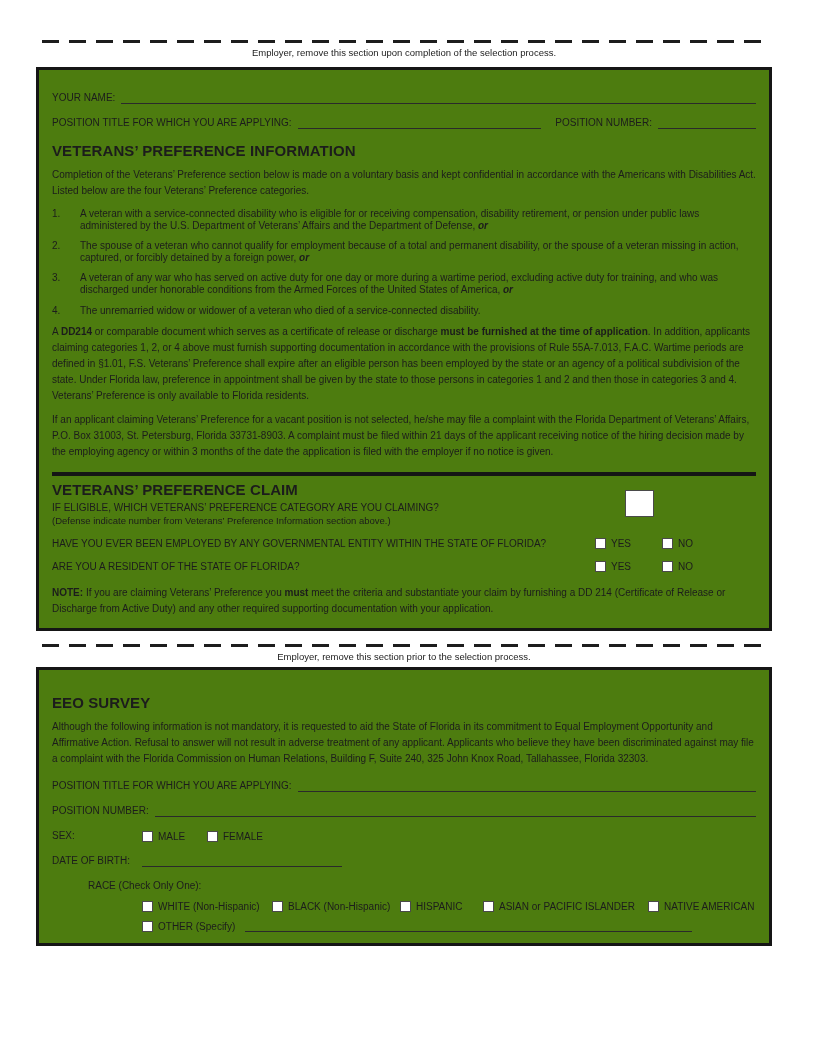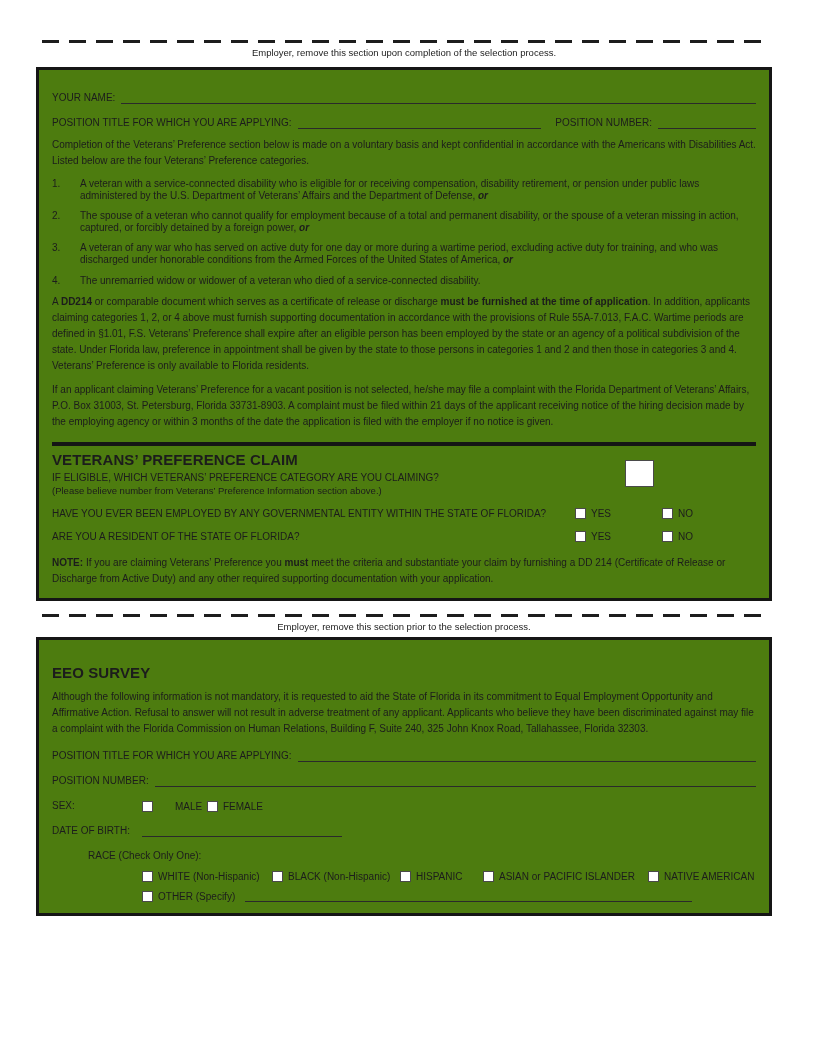--- a/index.html
+++ b/index.html
@@ -54,36 +54,36 @@
 
   .rule { height: 4px; background: #151515; margin-top: 12px; }
 
   .claim { position: relative; }
   .claim-q { font-size: 10px; margin-top: 4px; }
   .claim-note { font-size: 9.5px; margin-top: 2px; }
   .claim-box {
     position: absolute; top: 9px; right: 102px;
     width: 29px; height: 27px; border: 1.4px solid #4a4a4a; background: #fff;
   }
-  .q-row { display: flex; align-items: center; font-size: 10px; margin-top: 12px; gap: 20px; }
+  .q-row { display: flex; align-items: center; font-size: 10px; margin-top: 12px; }
   .q-row .q { flex: 1 1 auto; }
   .yn { display: flex; align-items: center; flex: 0 0 67px; }
   .yn.last { flex: 0 0 94px; }
 
   .cb {
     display: inline-block; width: 11px; height: 11px;
     border: 1.5px solid #4a4a4a; background: #fff;
     flex: 0 0 11px; margin-right: 5px;
   }
 
   .note-para { margin-top: 13px; }
 
   .sex-row { align-items: flex-end; }
   .opt { display: flex; align-items: center; white-space: nowrap; }
-  .opt-male { flex: 0 0 65px; gap: 17px; }
+  .opt-male { flex: 0 0 65px; }
   .race-label { font-size: 10px; margin-top: 13px; margin-left: 36px; }
   .race-row { display: flex; align-items: center; font-size: 10px; margin-top: 10px; margin-left: 90px; }
   .race-row .o1 { flex: 0 0 130px; }
   .race-row .o2 { flex: 0 0 128px; }
   .race-row .o3 { flex: 0 0 83px; }
   .race-row .o4 { flex: 0 0 165px; }
   .other-row { margin-top: 9px; }
   .other-row .fill { margin-left: 10px; margin-right: 64px; height: 11px; }
 </style>
 </head>
@@ -103,20 +103,21 @@
       <span class="fill"></span>
     </div>
 
     <div class="field-row">
       <span class="lbl">POSITION TITLE FOR WHICH YOU ARE APPLYING:</span>
       <span class="fill"></span>
       <span class="lbl lbl2">POSITION NUMBER:</span>
       <span class="fill fixed100"></span>
     </div>
 
+    <h1>VETERANS’ PREFERENCE INFORMATION</h1>
 
     <p class="para">Completion of the Veterans’ Preference section below is made on a voluntary basis and kept confidential in accordance with the Americans with Disabilities Act. Listed below are the four Veterans’ Preference categories.</p>
 
     <div class="cat">
       <span class="num">1.</span>
       <span class="cat-text"><span>A veteran with a service-connected disability who is eligible for or receiving compensation, disability retirement, or pension under public laws administered by the U.S. Department of Veterans’ Affairs and the Department of Defense, </span><span class="bi">or</span></span>
     </div>
     <div class="cat">
       <span class="num">2.</span>
       <span class="cat-text"><span>The spouse of a veteran who cannot qualify for employment because of a total and permanent disability, or the spouse of a veteran missing in action, captured, or forcibly detained by a foreign power, </span><span class="bi">or</span></span>
@@ -132,21 +133,21 @@
 
     <p class="para"><span>A </span><b>DD214</b><span> or comparable document which serves as a certificate of release or discharge </span><b>must be furnished at the time of application</b><span>. In addition, applicants claiming categories 1, 2, or 4 above must furnish supporting documentation in accordance with the provisions of Rule 55A-7.013, F.A.C. Wartime periods are defined in §1.01, F.S. Veterans’ Preference shall expire after an eligible person has been employed by the state or an agency of a political subdivision of the state. Under Florida law, preference in appointment shall be given by the state to those persons in categories 1 and 2 and then those in categories 3 and 4. Veterans’ Preference is only available to Florida residents.</span></p>
 
     <p class="para">If an applicant claiming Veterans’ Preference for a vacant position is not selected, he/she may file a complaint with the Florida Department of Veterans’ Affairs, P.O. Box 31003, St. Petersburg, Florida 33731-8903. A complaint must be filed within 21 days of the applicant receiving notice of the hiring decision made by the employing agency or within 3 months of the date the application is filed with the employer if no notice is given.</p>
 
     <div class="rule"></div>
 
     <div class="claim">
       <h2>VETERANS’ PREFERENCE CLAIM</h2>
       <div class="claim-q">IF ELIGIBLE, WHICH VETERANS’ PREFERENCE CATEGORY ARE YOU CLAIMING?</div>
-      <div class="claim-note">(Please believe number from Veterans’ Preference Information section above.)</div>
+      <div class="claim-note">(Defense indicate number from Veterans’ Preference Information section above.)</div>
       <div class="claim-box"></div>
 
       <div class="q-row">
         <span class="q">HAVE YOU EVER BEEN EMPLOYED BY ANY GOVERNMENTAL ENTITY WITHIN THE STATE OF FLORIDA?</span>
         <span class="yn">
           <span class="cb"></span>
           <span>YES</span>
         </span>
         <span class="yn last">
           <span class="cb"></span>

